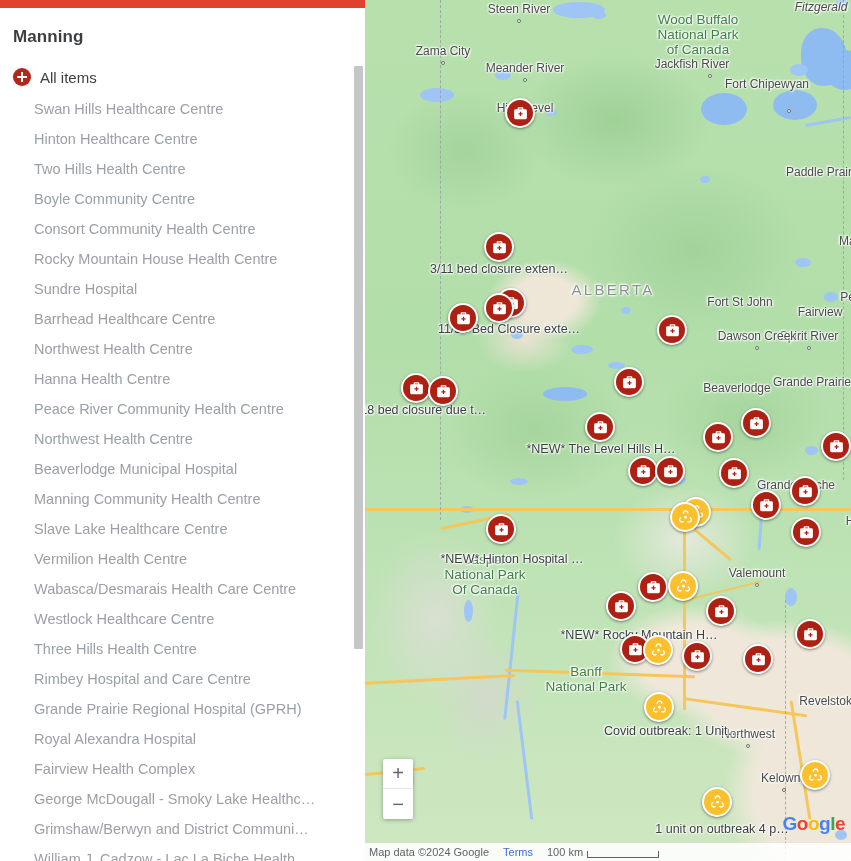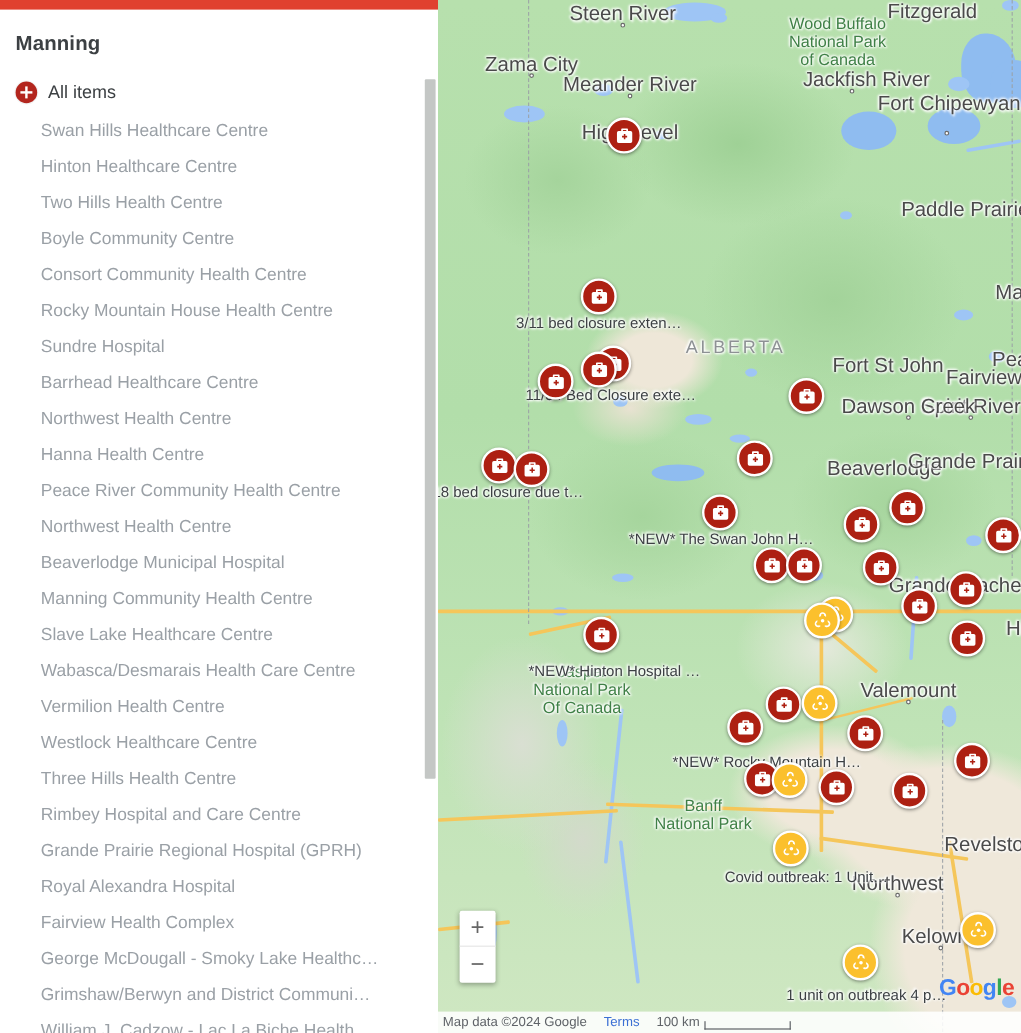--- a/index.html
+++ b/index.html
@@ -105,21 +105,21 @@
   }
   .road {
     position: absolute; background: #f5c65a; border-radius: 1px;
   }
   .border-dash {
     position: absolute; top: 0; bottom: 0; width: 0;
     border-left: 1.5px dashed #9aa0a6; opacity: .85;
   }
   .maplabel {
     position: absolute;
-    font-size: 17px; color: #4a4a4a;
+    font-size: 12px; color: #4a4a4a;
     white-space: nowrap;
     text-shadow: 0 0 3px #fff, 0 0 2px #fff, 1px 1px 2px #fff, -1px -1px 2px #fff;
     pointer-events: none;
   }
   .maplabel.region {
     font-size: 15px; color: #8d9194; letter-spacing: 2.3px; font-weight: 500;
   }
   .maplabel.park {
     color: #3f8046; font-size: 13.5px; text-align: center; line-height: 15px;
   }
@@ -217,22 +217,22 @@
         <div class="list-item">Rocky Mountain House Health Centre</div>
         <div class="list-item">Sundre Hospital</div>
         <div class="list-item">Barrhead Healthcare Centre</div>
         <div class="list-item">Northwest Health Centre</div>
         <div class="list-item">Hanna Health Centre</div>
         <div class="list-item">Peace River Community Health Centre</div>
         <div class="list-item">Northwest Health Centre</div>
         <div class="list-item">Beaverlodge Municipal Hospital</div>
         <div class="list-item">Manning Community Health Centre</div>
         <div class="list-item">Slave Lake Healthcare Centre</div>
+        <div class="list-item">Vermilion Health Centre</div>
         <div class="list-item">Wabasca/Desmarais Health Care Centre</div>
-        <div class="list-item">Vermilion Health Centre</div>
         <div class="list-item">Westlock Healthcare Centre</div>
         <div class="list-item">Three Hills Health Centre</div>
         <div class="list-item">Rimbey Hospital and Care Centre</div>
         <div class="list-item">Grande Prairie Regional Hospital (GPRH)</div>
         <div class="list-item">Royal Alexandra Hospital</div>
         <div class="list-item">Fairview Health Complex</div>
         <div class="list-item">George McDougall - Smoky Lake Healthc…</div>
         <div class="list-item">Grimshaw/Berwyn and District Communi…</div>
         <div class="list-item">William J. Cadzow - Lac La Biche Health</div>
       </div>
@@ -303,29 +303,29 @@
           <div>Of Canada</div>
         </div>
         <div class="maplabel park ctr" style="left: 221px; top: 664px;">
           <div>Banff</div>
           <div>National Park</div>
         </div>
       </div>
     <div id="place-layer">
         <div class="maplabel ctr" style="left: 154px; top: 2px;">Steen River</div>
         <div class="citydot" style="left: 152px; top: 19px;"></div>
-        <div class="maplabel ctr" style="left: 412px; top: 0px;">Fitzgerald</div>
+        <div class="maplabel ctr" style="left: 456px; top: 0px; font-style: italic;">Fitzgerald</div>
         <div class="maplabel ctr" style="left: 78px; top: 44px;">Zama City</div>
         <div class="citydot" style="left: 76px; top: 61px;"></div>
         <div class="maplabel ctr" style="left: 160px; top: 61px;">Meander River</div>
         <div class="citydot" style="left: 158px; top: 78px;"></div>
-        <div class="maplabel ctr" style="left: 357px; top: 57px;">Jackfish River</div>
+        <div class="maplabel ctr" style="left: 327px; top: 57px;">Jackfish River</div>
         <div class="citydot" style="left: 343px; top: 74px;"></div>
         <div class="maplabel ctr" style="left: 160px; top: 101px;">High Level</div>
-        <div class="maplabel ctr" style="left: 402px; top: 77px; margin-left: 24px;">Fort Chipewyan</div>
+        <div class="maplabel ctr" style="left: 402px; top: 77px;">Fort Chipewyan</div>
         <div class="citydot" style="left: 422px; top: 109px;"></div>
         <div class="maplabel ctr" style="left: 505px; top: 165px;">Paddle Prairie Metis Settlement</div>
         <div class="maplabel ctr" style="left: 497px; top: 234px;">Manning</div>
         <div class="maplabel ctr" style="left: 508px; top: 290px;">Peace River</div>
         <div class="maplabel ctr" style="left: 455px; top: 305px;">Fairview</div>
         <div class="maplabel ctr" style="left: 444px; top: 329px;">Spirit River</div>
         <div class="citydot" style="left: 442px; top: 346px;"></div>
         <div class="maplabel ctr" style="left: 392px; top: 329px;">Dawson Creek</div>
         <div class="citydot" style="left: 390px; top: 346px;"></div>
         <div class="maplabel ctr" style="left: 375px; top: 295px;">Fort St John</div>
@@ -390,21 +390,21 @@
         <div class="marker red" style="left: 264px; top: 382px;">
           <svg viewBox="0 0 24 24" aria-hidden="true">
             <path fill="#fff" d="M9 3h6a1 1 0 0 1 1 1v2h3a2 2 0 0 1 2 2v10a2 2 0 0 1-2 2H5a2 2 0 0 1-2-2V8a2 2 0 0 1 2-2h3V4a1 1 0 0 1 1-1zm1 3h4V4.8h-4V6zm1.1 3.4v2.1H9v1.9h2.1v2.1h1.8v-2.1H15v-1.9h-2.1V9.4h-1.8z"></path>
           </svg>
         </div>
         <div class="marker red" style="left: 235px; top: 427px;">
           <svg viewBox="0 0 24 24" aria-hidden="true">
             <path fill="#fff" d="M9 3h6a1 1 0 0 1 1 1v2h3a2 2 0 0 1 2 2v10a2 2 0 0 1-2 2H5a2 2 0 0 1-2-2V8a2 2 0 0 1 2-2h3V4a1 1 0 0 1 1-1zm1 3h4V4.8h-4V6zm1.1 3.4v2.1H9v1.9h2.1v2.1h1.8v-2.1H15v-1.9h-2.1V9.4h-1.8z"></path>
           </svg>
         </div>
-        <div class="marker-label" style="left: 236px; top: 442px;">*NEW* The Swan John H…</div>
+        <div class="marker-label" style="left: 236px; top: 442px;">*NEW* The Level Hills H…</div>
         <div class="marker red" style="left: 353px; top: 437px;">
           <svg viewBox="0 0 24 24" aria-hidden="true">
             <path fill="#fff" d="M9 3h6a1 1 0 0 1 1 1v2h3a2 2 0 0 1 2 2v10a2 2 0 0 1-2 2H5a2 2 0 0 1-2-2V8a2 2 0 0 1 2-2h3V4a1 1 0 0 1 1-1zm1 3h4V4.8h-4V6zm1.1 3.4v2.1H9v1.9h2.1v2.1h1.8v-2.1H15v-1.9h-2.1V9.4h-1.8z"></path>
           </svg>
         </div>
         <div class="marker red" style="left: 391px; top: 423px;">
           <svg viewBox="0 0 24 24" aria-hidden="true">
             <path fill="#fff" d="M9 3h6a1 1 0 0 1 1 1v2h3a2 2 0 0 1 2 2v10a2 2 0 0 1-2 2H5a2 2 0 0 1-2-2V8a2 2 0 0 1 2-2h3V4a1 1 0 0 1 1-1zm1 3h4V4.8h-4V6zm1.1 3.4v2.1H9v1.9h2.1v2.1h1.8v-2.1H15v-1.9h-2.1V9.4h-1.8z"></path>
           </svg>
         </div>

